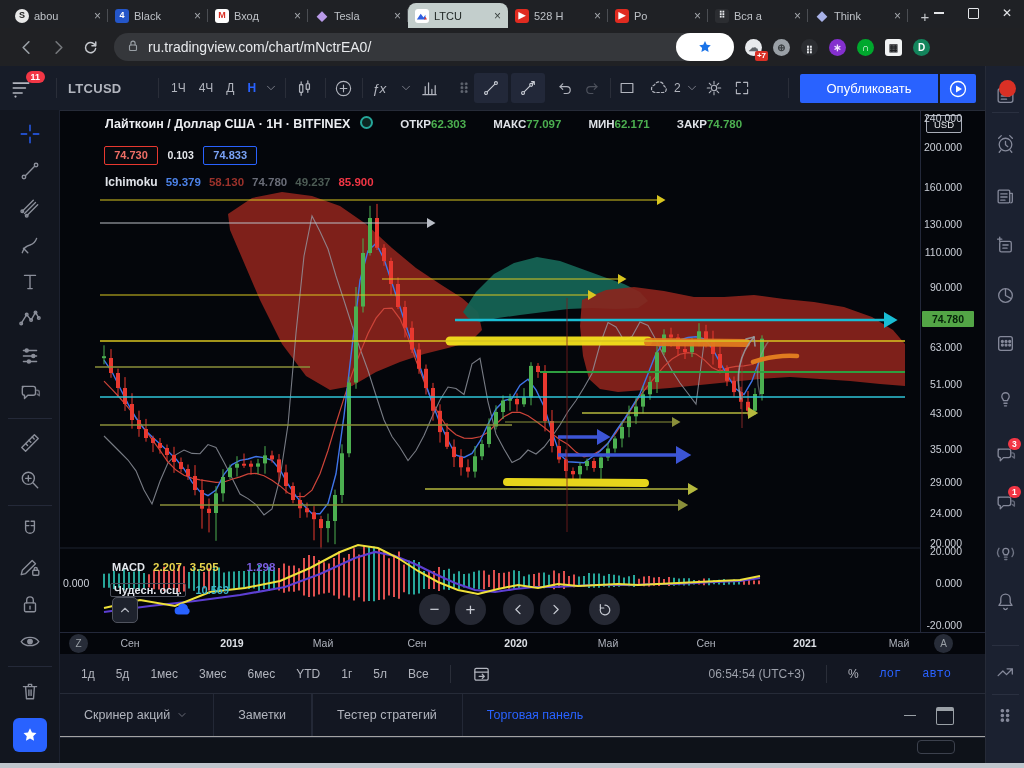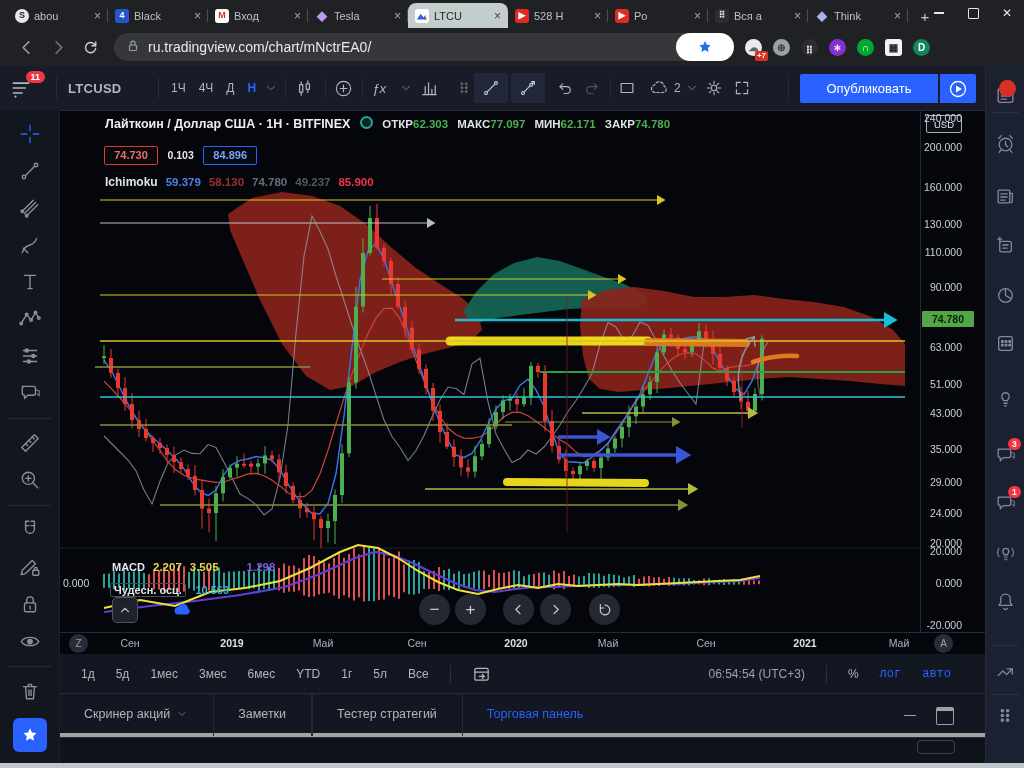--- a/index.html
+++ b/index.html
@@ -71,39 +71,39 @@
     color:#e8eaed;font-size:9.5px;display:flex;align-items:center;justify-content:center;background:#0c0f16;}
   .lastpx{position:absolute;left:1px;width:52px;height:16px;background:#53a546;color:#06220a;font-size:10.5px;font-weight:bold;
     display:flex;align-items:center;justify-content:center;border-radius:1px;}
   .taxis{position:absolute;left:60px;top:632px;width:925px;height:22px;border-top:1px solid #23283a;z-index:3;}
   .ttick{position:absolute;top:4px;transform:translateX(-50%);font-size:10.5px;color:#aeb2bc;}
   .ttick.bold{color:#dde0e6;font-weight:bold;}
   .cornerbtn{position:absolute;width:19px;height:19px;border-radius:50%;background:#272c38;color:#9aa0a6;font-size:10px;
     display:flex;align-items:center;justify-content:center;top:1px;}
   .ov{position:absolute;z-index:6;white-space:nowrap;}
   .lg1{font-size:12.5px;color:#eceef2;font-weight:bold;}
-  .okv{font-size:11.5px;font-weight:bold;color:#dfe2e8;margin-left:9px;}
+  .okv{font-size:11.5px;font-weight:bold;color:#dfe2e8;margin-left:27px;}
   .okv b{color:#4caf50;font-weight:bold;}
   .dot{display:inline-block;width:9px;height:9px;border-radius:50%;background:#0c2622;border:2.5px solid #26a69a;vertical-align:-1px;margin-left:10px;}
   .pbox{display:inline-flex;align-items:center;justify-content:center;width:52px;height:17px;border:1px solid;border-radius:2px;font-size:11px;font-weight:bold;background:rgba(10,12,18,.55);}
   .ichv{font-size:11.5px;font-weight:bold;margin-left:8px;}
   .macdl{font-size:11px;font-weight:bold;color:#e3e6ec;}
   .aolabel{border:1px solid #4a4e5a;padding:0 3px;border-radius:2px;}
   .navc{position:absolute;width:31px;height:31px;border-radius:50%;background:rgba(42,46,57,.88);color:#c6cad2;
     display:flex;align-items:center;justify-content:center;z-index:7;font-size:17px;}
   .collbtn{position:absolute;left:112px;top:597px;width:24px;height:24px;border:1px solid #50535e;border-radius:5px;
     background:#1e222d;color:#b2b5be;display:flex;align-items:center;justify-content:center;z-index:7;}
   
   .rangebar{position:absolute;left:60px;top:654px;width:925px;height:40px;background:#131722;border-bottom:1px solid #262b38;
     display:flex;align-items:center;z-index:3;box-sizing:border-box;}
   .rng{font-size:12px;color:#b2b5be;margin-left:21px;}
   .rdiv{width:1px;height:18px;background:#2a2e39;margin-left:21px;}
   .rright{margin-left:auto;display:flex;align-items:center;}
   .blue{color:#2962ff;font-family:Liberation Mono, monospace;}
-  .btabs{position:absolute;left:60px;top:694px;width:925px;height:43px;background:#131722;border-bottom:4px solid #a3a3a3;
+  .btabs{position:absolute;left:60px;top:694px;width:925px;height:43px;background:#131722;border-bottom:1px solid #a3a3a3;
     display:flex;align-items:flex-start;z-index:3;box-sizing:border-box;}
   .btab{font-size:12.5px;color:#b2b5be;padding:0 24px;height:100%;display:flex;align-items:center;gap:6px;border-right:1px solid #22273300;}
   .bsep{width:1px;height:42px;background:#232836;}
   .btab.on{color:#2962ff;}
   .bwin{position:absolute;right:30px;top:0;height:43px;display:flex;align-items:center;gap:20px;color:#9aa0a6;}
   .strip{position:absolute;left:60px;top:737px;width:925px;height:26px;background:#0e1219;border-top:1px solid #262b38;z-index:3;}
   .handle{position:absolute;left:857px;top:2px;width:36px;height:12px;border:1px solid #3c414d;border-radius:4px;}
   .lightbar{position:absolute;left:0;top:763px;width:1024px;height:5px;background:#bfc6cd;z-index:8;}
 </style>
 </head>
@@ -952,21 +952,21 @@
       <div class="ttick bold" style="left: 745px;">2021</div>
       <div class="ttick" style="left: 839px;">Май</div>
     </div>
 
   <div class="ov lg1" style="left:105px;top:116px">
     <span>Лайткоин / Доллар США · 1Н · BITFINEX</span><span class="dot"></span><span id="ohlc"><span class="okv"><span>ОТКР</span><b>62.303</b></span><span class="okv"><span>МАКС</span><b>77.097</b></span><span class="okv"><span>МИН</span><b>62.171</b></span><span class="okv"><span>ЗАКР</span><b>74.780</b></span></span>
   </div>
   <div class="ov" style="left:104px;top:145px">
     <span class="pbox" style="border-color:#e8382f;color:#ef6e66">74.730</span>
     <span style="color:#e6e8ec;font-size:10.5px;font-weight:bold;margin:0 5px">0.103</span>
-    <span class="pbox" style="border-color:#2962ff;color:#7aa3f5">84.896</span>
+    <span class="pbox" style="border-color:#2962ff;color:#7aa3f5">74.833</span>
   </div>
   <div class="ov" style="left:105px;top:172px">
     <span style="font-size:12px;font-weight:bold;color:#dfe2e8">Ichimoku</span><span id="ichv"><span class="ichv" style="color: rgb(76, 130, 232);">59.379</span><span class="ichv" style="color: rgb(156, 50, 43);">58.130</span><span class="ichv" style="color: rgb(106, 109, 120);">74.780</span><span class="ichv" style="color: rgb(77, 92, 85);">49.237</span><span class="ichv" style="color: rgb(242, 54, 69);">85.900</span></span>
   </div>
   <div class="ov" style="left:112px;top:557px">
     <span class="macdl">MACD</span><span id="macdv"><span class="ichv" style="color: rgb(232, 212, 77);">2.207</span><span class="ichv" style="color: rgb(232, 212, 77);">3.505</span><span class="ichv" style="color: rgb(123, 94, 224); margin-left: 28px;">1.298</span></span>
   </div>
   <div class="ov" style="left:110px;top:580px">
     <span class="macdl aolabel">Чудесн. осц.</span>
     <span id="aoval" style="font-size: 11px; font-weight: bold; margin-left: 5px; color: rgb(58, 181, 201);">10.569</span>

